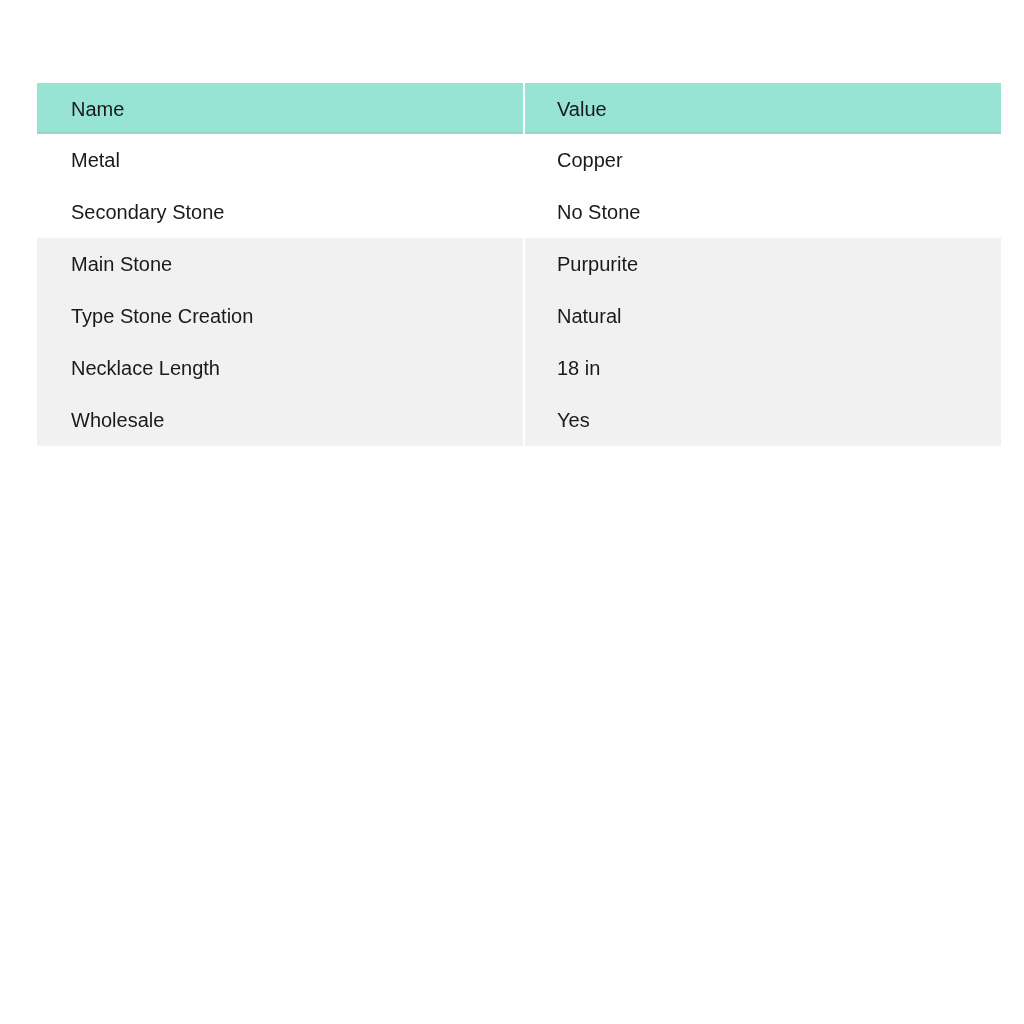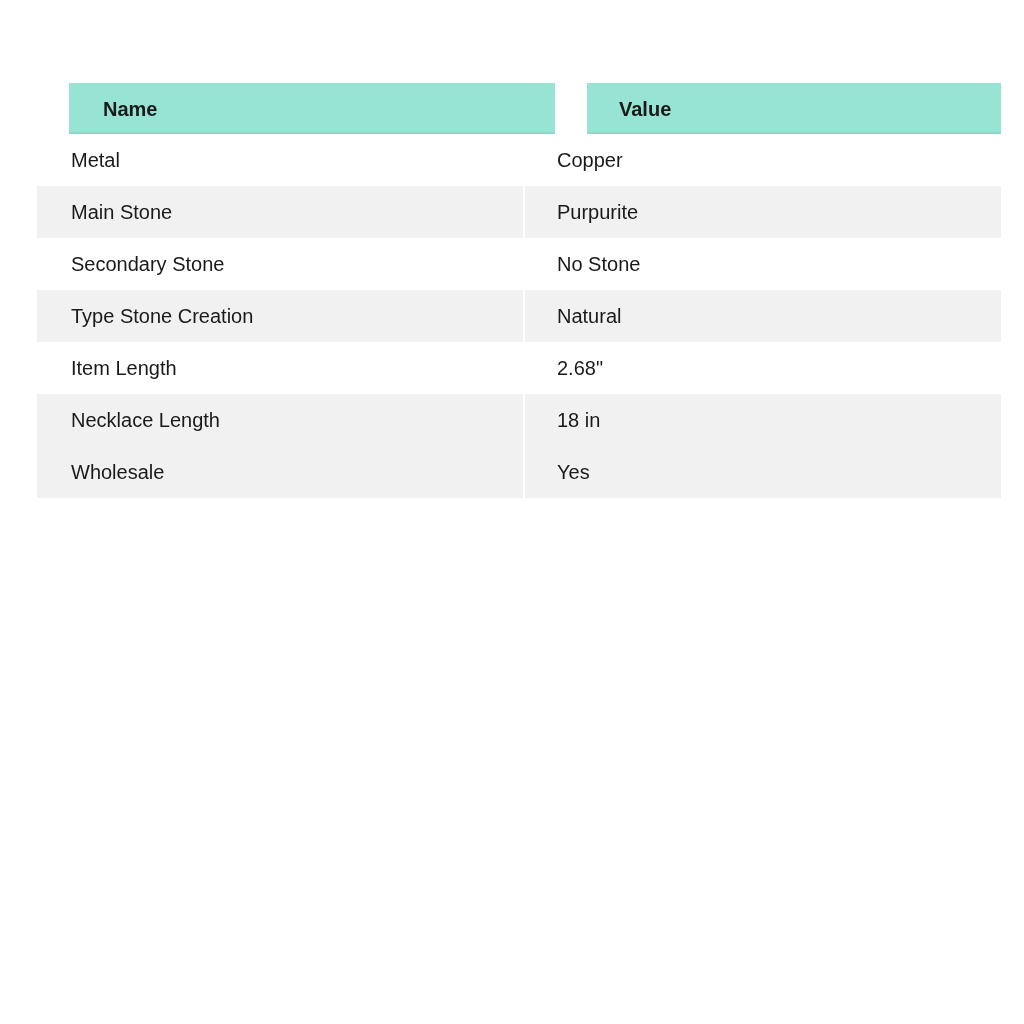--- a/index.html
+++ b/index.html
@@ -44,23 +44,22 @@
   }
 
   .value-cell {
     flex: 1;
     margin-left: 2px;  
     padding-left: 32px;
   }
 
   .header .cell {
     background: #97e3d4;
-    font-weight: 700;
+    font-weight: 400;
     box-shadow: inset 0 -2px 0 rgba(0, 0, 0, 0.05);
-    margin-left: 32px;
   }
 
   .row.alt .cell { background: #f1f1f1; }
 </style>
 </head>
 <body>
 
 <div class="page">
   <div class="spec-table">
 
@@ -68,39 +67,35 @@
       <div class="cell name-cell">Name</div>
       <div class="cell value-cell">Value</div>
     </div>
 
     <div id="rows-container">
       <div class="row">
         <div class="cell name-cell">Metal</div>
         <div class="cell value-cell">Copper</div>
       </div>
 
+      <div class="row">
+        <div class="cell name-cell">Secondary Stone</div>
+        <div class="cell value-cell">No Stone</div>
+      </div>
+
       <div class="row alt">
         <div class="cell name-cell">Main Stone</div>
         <div class="cell value-cell">Purpurite</div>
-      </div>
-
-      <div class="row">
-        <div class="cell name-cell">Secondary Stone</div>
-        <div class="cell value-cell">No Stone</div>
       </div>
 
       <div class="row alt">
         <div class="cell name-cell">Type Stone Creation</div>
         <div class="cell value-cell">Natural</div>
       </div>
 
-      <div class="row">
-        <div class="cell name-cell">Item Length</div>
-        <div class="cell value-cell">2.68"</div>
-      </div>
 
       <div class="row alt">
         <div class="cell name-cell">Necklace Length</div>
         <div class="cell value-cell">18 in</div>
       </div>
 
 
       <div class="row alt">
         <div class="cell name-cell">Wholesale</div>
         <div class="cell value-cell">Yes</div>

